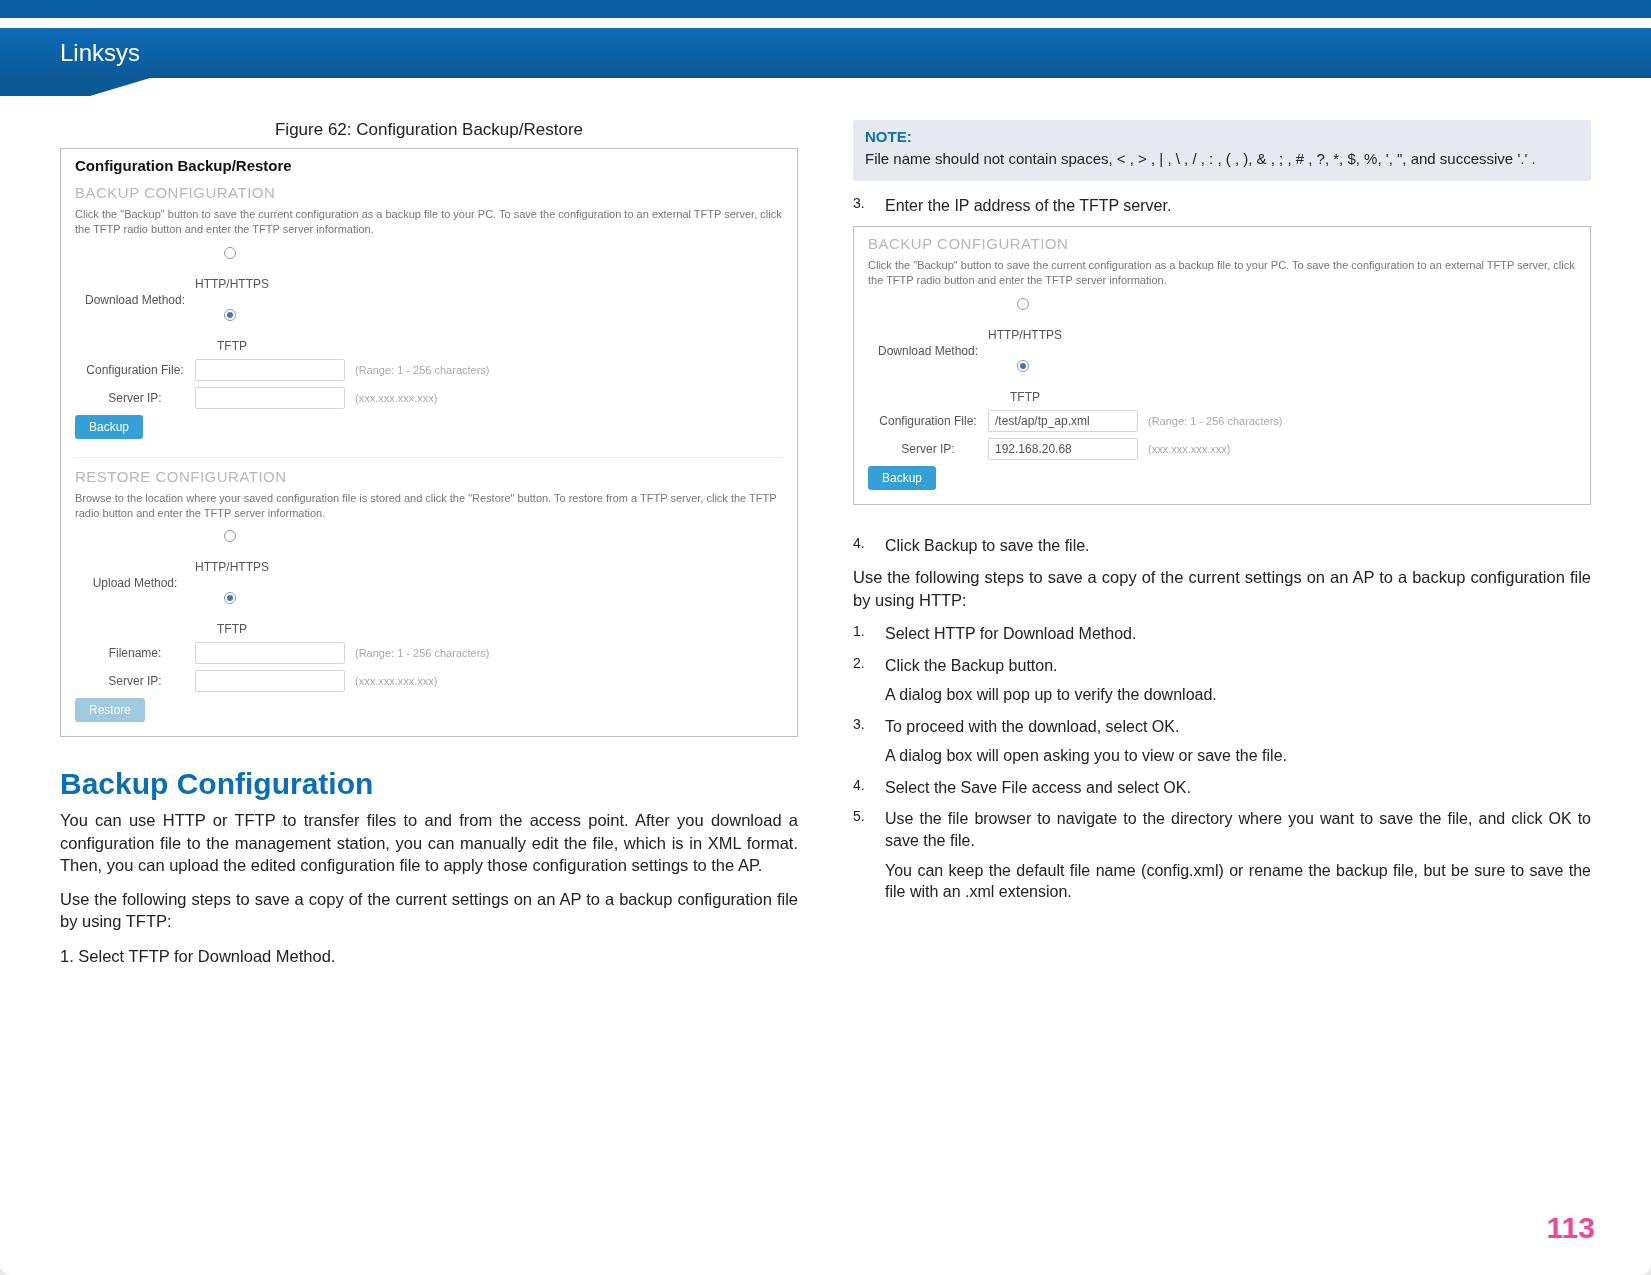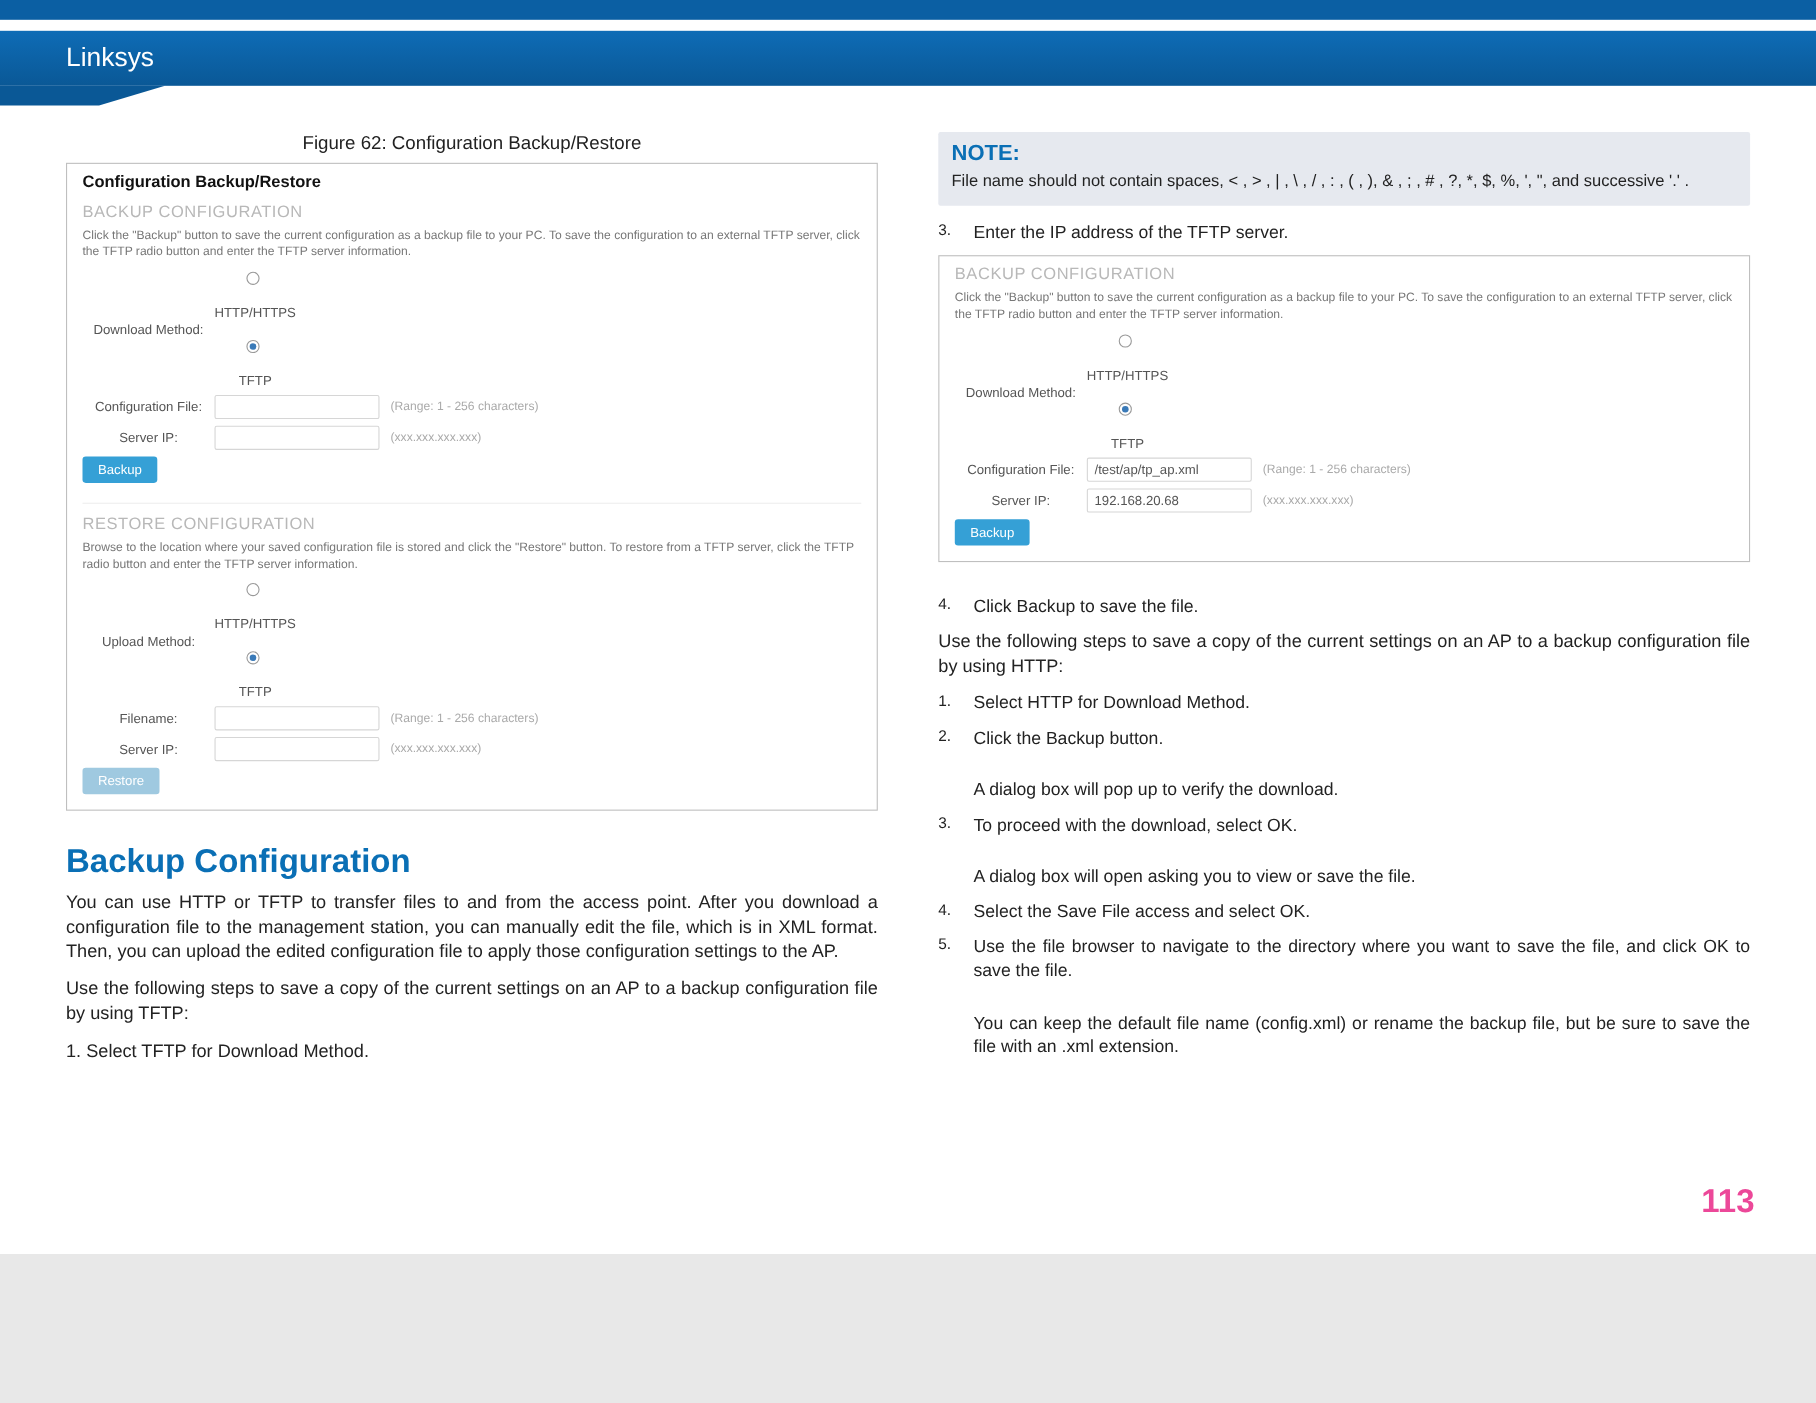--- a/index.html
+++ b/index.html
@@ -7,22 +7,23 @@
     font-family: "Myriad Pro", "Segoe UI", Arial, sans-serif;
     background: #e8e8e8;
     width: 1651px;
     height: 1275px;
     overflow: hidden;
     position: relative;
   }
   .page {
     background: #ffffff;
     width: 1651px;
-    height: 1140px;
+    height: 1275px;
     position: relative;
+    border-radius: 11px;
   }
   .top-band {
     position: absolute;
     top: 0; left: 0; right: 0;
     height: 18px;
     background: linear-gradient(#0b5fa3,#0b5fa3);
   }
   .header {
     position: absolute;
     top: 28px;
@@ -144,29 +145,29 @@
     line-height:1.35;
     color:#222;
     text-align:justify;
     margin-bottom:12px;
   }
   .num-line { font-size:16.5px; color:#222; line-height:1.35; margin-bottom:12px; text-align: justify;}
   ol.steps { list-style:none; padding:0; margin:0;}
   ol.steps li { display:flex; gap:14px; margin-bottom:10px; font-size:16px; color:#222;}
   ol.steps li .n { width:18px; flex:none; font-size:14px;}
   ol.steps li .t { flex:1; line-height:1.35; text-align: justify;}
-  ol.steps li .sub { margin-top:26px; display:block;}
+  ol.steps li .sub { margin-top:8px; display:block;}
   .note-box {
     background:#e6e9ef;
     border-radius:2px;
     padding:8px 12px 12px;
     margin-bottom:14px;
   }
   .note-box .note-title{
-    color:#0a6fb5; font-weight:700; font-size:20px; margin-bottom:4px;
+    color:#0a6fb5; font-weight:700; font-size:15px; margin-bottom:4px;
   }
   .note-box .note-body{
     font-size:15px; color:#222; line-height:1.3;
   }
   .page-num{
     position:absolute;
     bottom:30px; right:56px;
     color:#ec4899;
     font-size:30px;
     font-weight:700;

